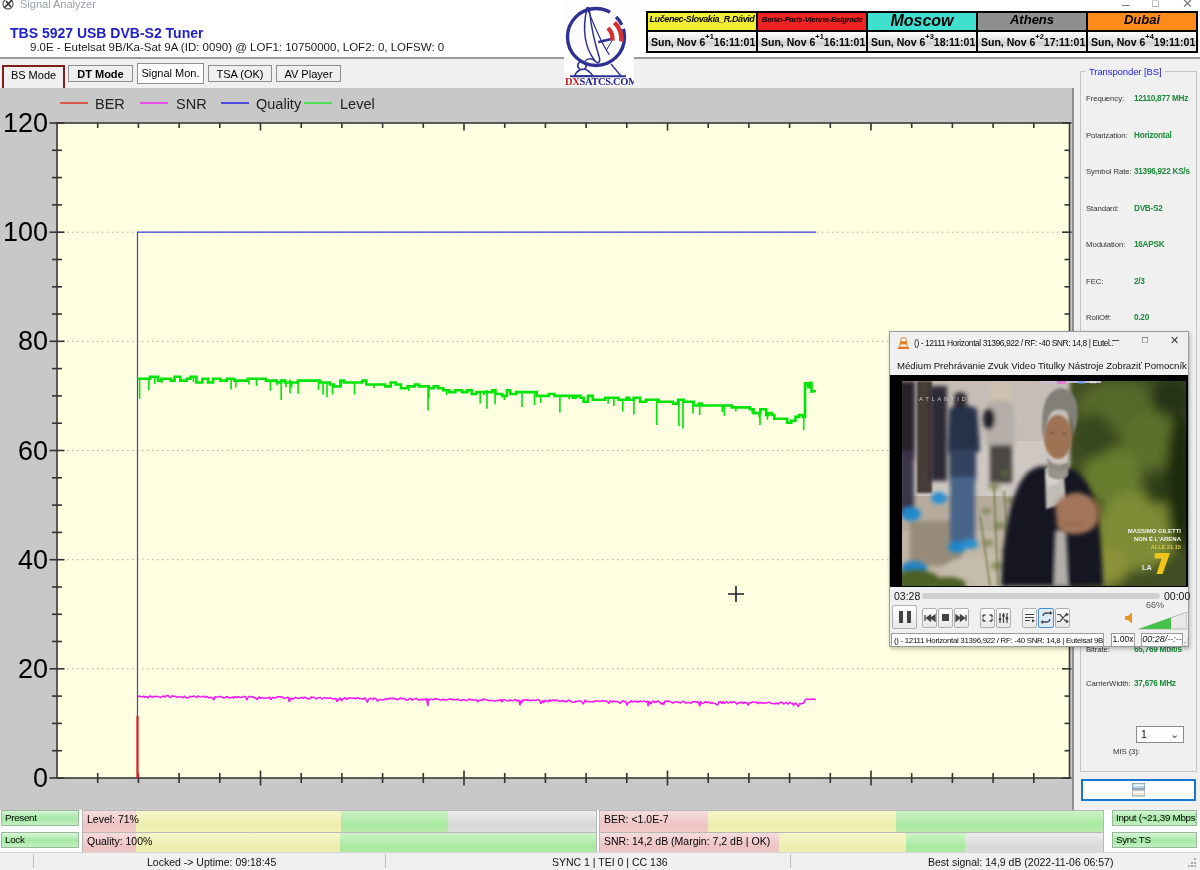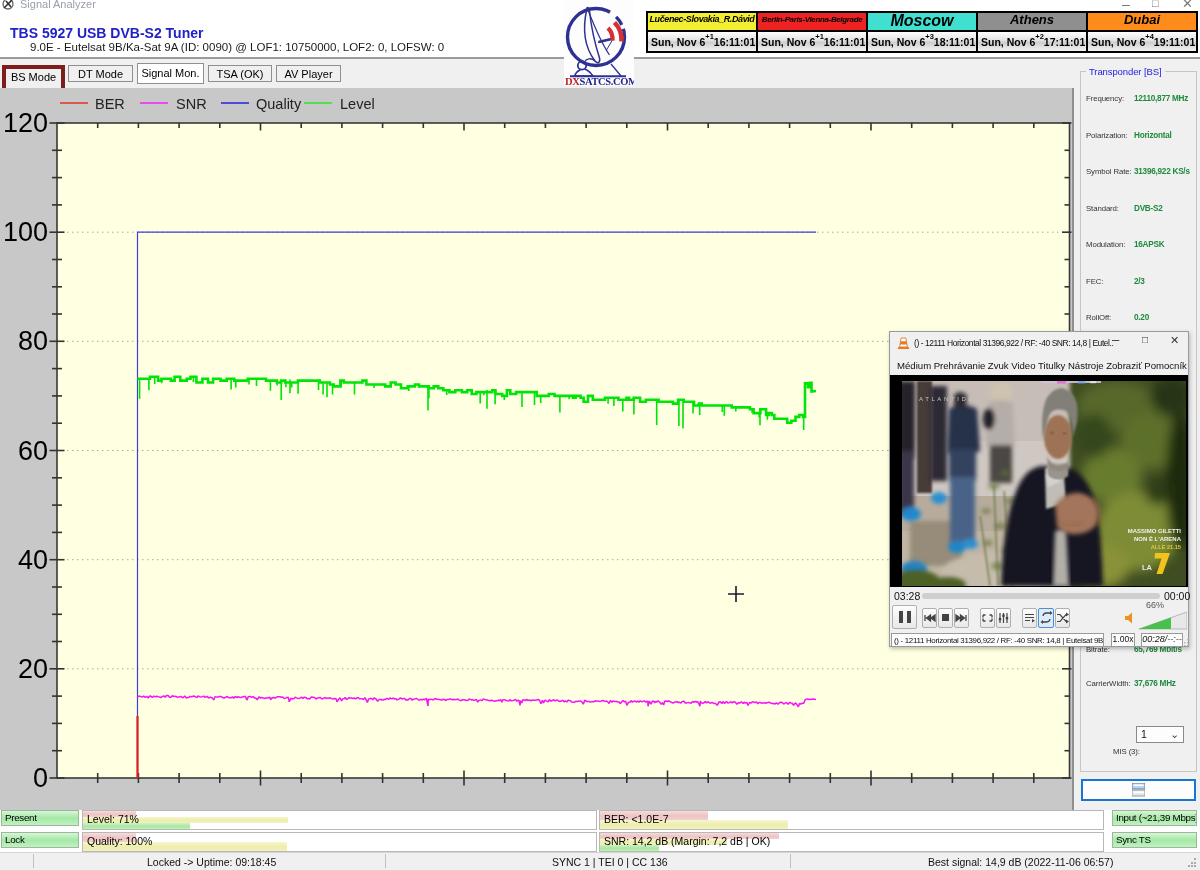--- a/index.html
+++ b/index.html
@@ -5,21 +5,21 @@
   font-family:"Liberation Sans", sans-serif; }
 .abs { position:absolute; }
 .clkh { font-weight:bold; font-style:italic; text-align:center; color:#000; white-space:nowrap; }
 .clkb { height:21px; background:linear-gradient(#ffffff,#e2e2e2 45%,#cfcfcf 55%,#f2f2f2); border-top:2px solid #000; }
 .clkt { font-size:10.5px; font-weight:bold; color:#000; white-space:nowrap; display:flex; justify-content:space-between; }
 .clkt sup { font-size:7.5px; font-weight:bold; position:relative; top:-4px; }
 .sbl { left:1086px; font-size:7.8px; color:#333; white-space:nowrap; letter-spacing:-0.1px; }
 .sbv { left:1134px; font-size:8.2px; font-weight:bold; color:#1e8a3c; white-space:nowrap; letter-spacing:-0.25px; }
 .vbtn { background:linear-gradient(#fdfdfd,#e8e8e8); border:1px solid #b0b0b0; border-radius:2px; text-align:center; }
 .gbox { height:16px; background:linear-gradient(#d8f5d8,#a5e8a5 50%,#c2f0c2); border:1px solid #9ab89a; font-size:9.8px; letter-spacing:-0.3px; color:#000; padding:1px 0 0 3px; white-space:nowrap; overflow:hidden; }
-.bar { height:20px; border:1px solid #b8b8b8; display:flex; position:absolute;flex-direction:column; }
+.bar { height:28px; border:1px solid #b8b8b8; display:flex; position:absolute; }
 .seg { height:100%; }
 .pink { background:linear-gradient(#f6dcdc,#eec3c3 55%,#f2d0d0); }
 .yel { background:linear-gradient(#f6f6cc,#ededad 55%,#f2f2c0); }
 .grn { background:linear-gradient(#ccf2c4,#a9e8a0 55%,#c0eeb8); }
 .gry { background:linear-gradient(#ececec,#d8d8d8 55%,#e4e4e4); }
 .blab { position:absolute; left:4px; top:2px; font-size:10.5px; color:#000; white-space:nowrap; }
 .stxt { font-size:10.5px; color:#111; }
 </style></head>
 <body>
 
@@ -33,22 +33,22 @@
  <div class="abs" style="left:1152px;top:-3px;color:#777;font-size:11px;">□</div>
  <div class="abs" style="left:1182px;top:-4px;color:#777;font-size:13px;">✕</div>
 </div>
 
 <div class="abs" style="left:10px;top:25px;font-size:14px;font-weight:bold;color:#2021c8;">TBS 5927 USB DVB-S2 Tuner</div>
 <div class="abs" style="left:30px;top:41px;font-size:11.5px;color:#1a1a1a;">9.0E - Eutelsat 9B/Ka-Sat 9A (ID: 0090) @ LOF1: 10750000, LOF2: 0, LOFSW: 0</div>
 <div class="abs" style="left:0;top:57px;width:1200px;height:2px;background:#9b9b9b;"></div>
 
 <div class="abs" style="left:0;top:59px;width:1074px;height:29px;background:#f0f0f0;"></div>
 <div class="abs" style="left:1074px;top:59px;width:126px;height:751px;background:#f0f0f0;"></div>
-<div class="abs" style="left:2px;top:65px;width:63px;height:27px;background:#f0f0f0;border:4px solid #7f1d1d;font-size:11px;text-align:center;line-height:16px;">BS Mode</div>
-<div class="abs" style="left:68px;top:65px;width:65px;height:17px;background:#f0f0f0;border:1px solid #8f8f8f;font-size:11px;text-align:center;line-height:16px;">DT Mode</div>
+<div class="abs" style="left:2px;top:65px;width:63px;height:27px;background:#f0f0f0;border:2px solid #7f1d1d;font-size:11px;text-align:center;line-height:16px;">BS Mode</div>
+<div class="abs" style="left:68px;top:65px;width:65px;height:17px;background:#f0f0f0;border:1px solid #8f8f8f;font-size:11px;text-align:center;line-height:16px;font-weight:bold;">DT Mode</div>
 <div class="abs" style="left:137px;top:63px;width:67px;height:21px;background:#fff;border:1px solid #8f8f8f;font-size:11px;text-align:center;line-height:19px;">Signal Mon.</div>
 <div class="abs" style="left:208px;top:65px;width:64px;height:17px;background:#f0f0f0;border:1px solid #8f8f8f;font-size:11px;text-align:center;line-height:16px;">TSA (OK)</div>
 <div class="abs" style="left:276px;top:65px;width:65px;height:17px;background:#f0f0f0;border:1px solid #8f8f8f;font-size:11px;text-align:center;line-height:16px;">AV Player</div>
 
 <svg class="abs" style="left:0;top:88px;" width="1074" height="722" viewBox="0 0 1074 722">
  <rect x="0" y="0" width="1074" height="722" fill="#c8c8c8"></rect>
  <rect x="57" y="35" width="1012.5" height="655" fill="#ffffe1"></rect>
  <line x1="57" y1="580.8" x2="1069.5" y2="580.8" stroke="#aaaaa4" stroke-width="1" stroke-dasharray="1.5,3.5"></line>
 <line x1="57" y1="471.7" x2="1069.5" y2="471.7" stroke="#aaaaa4" stroke-width="1" stroke-dasharray="1.5,3.5"></line>
 <line x1="57" y1="362.5" x2="1069.5" y2="362.5" stroke="#aaaaa4" stroke-width="1" stroke-dasharray="1.5,3.5"></line>

